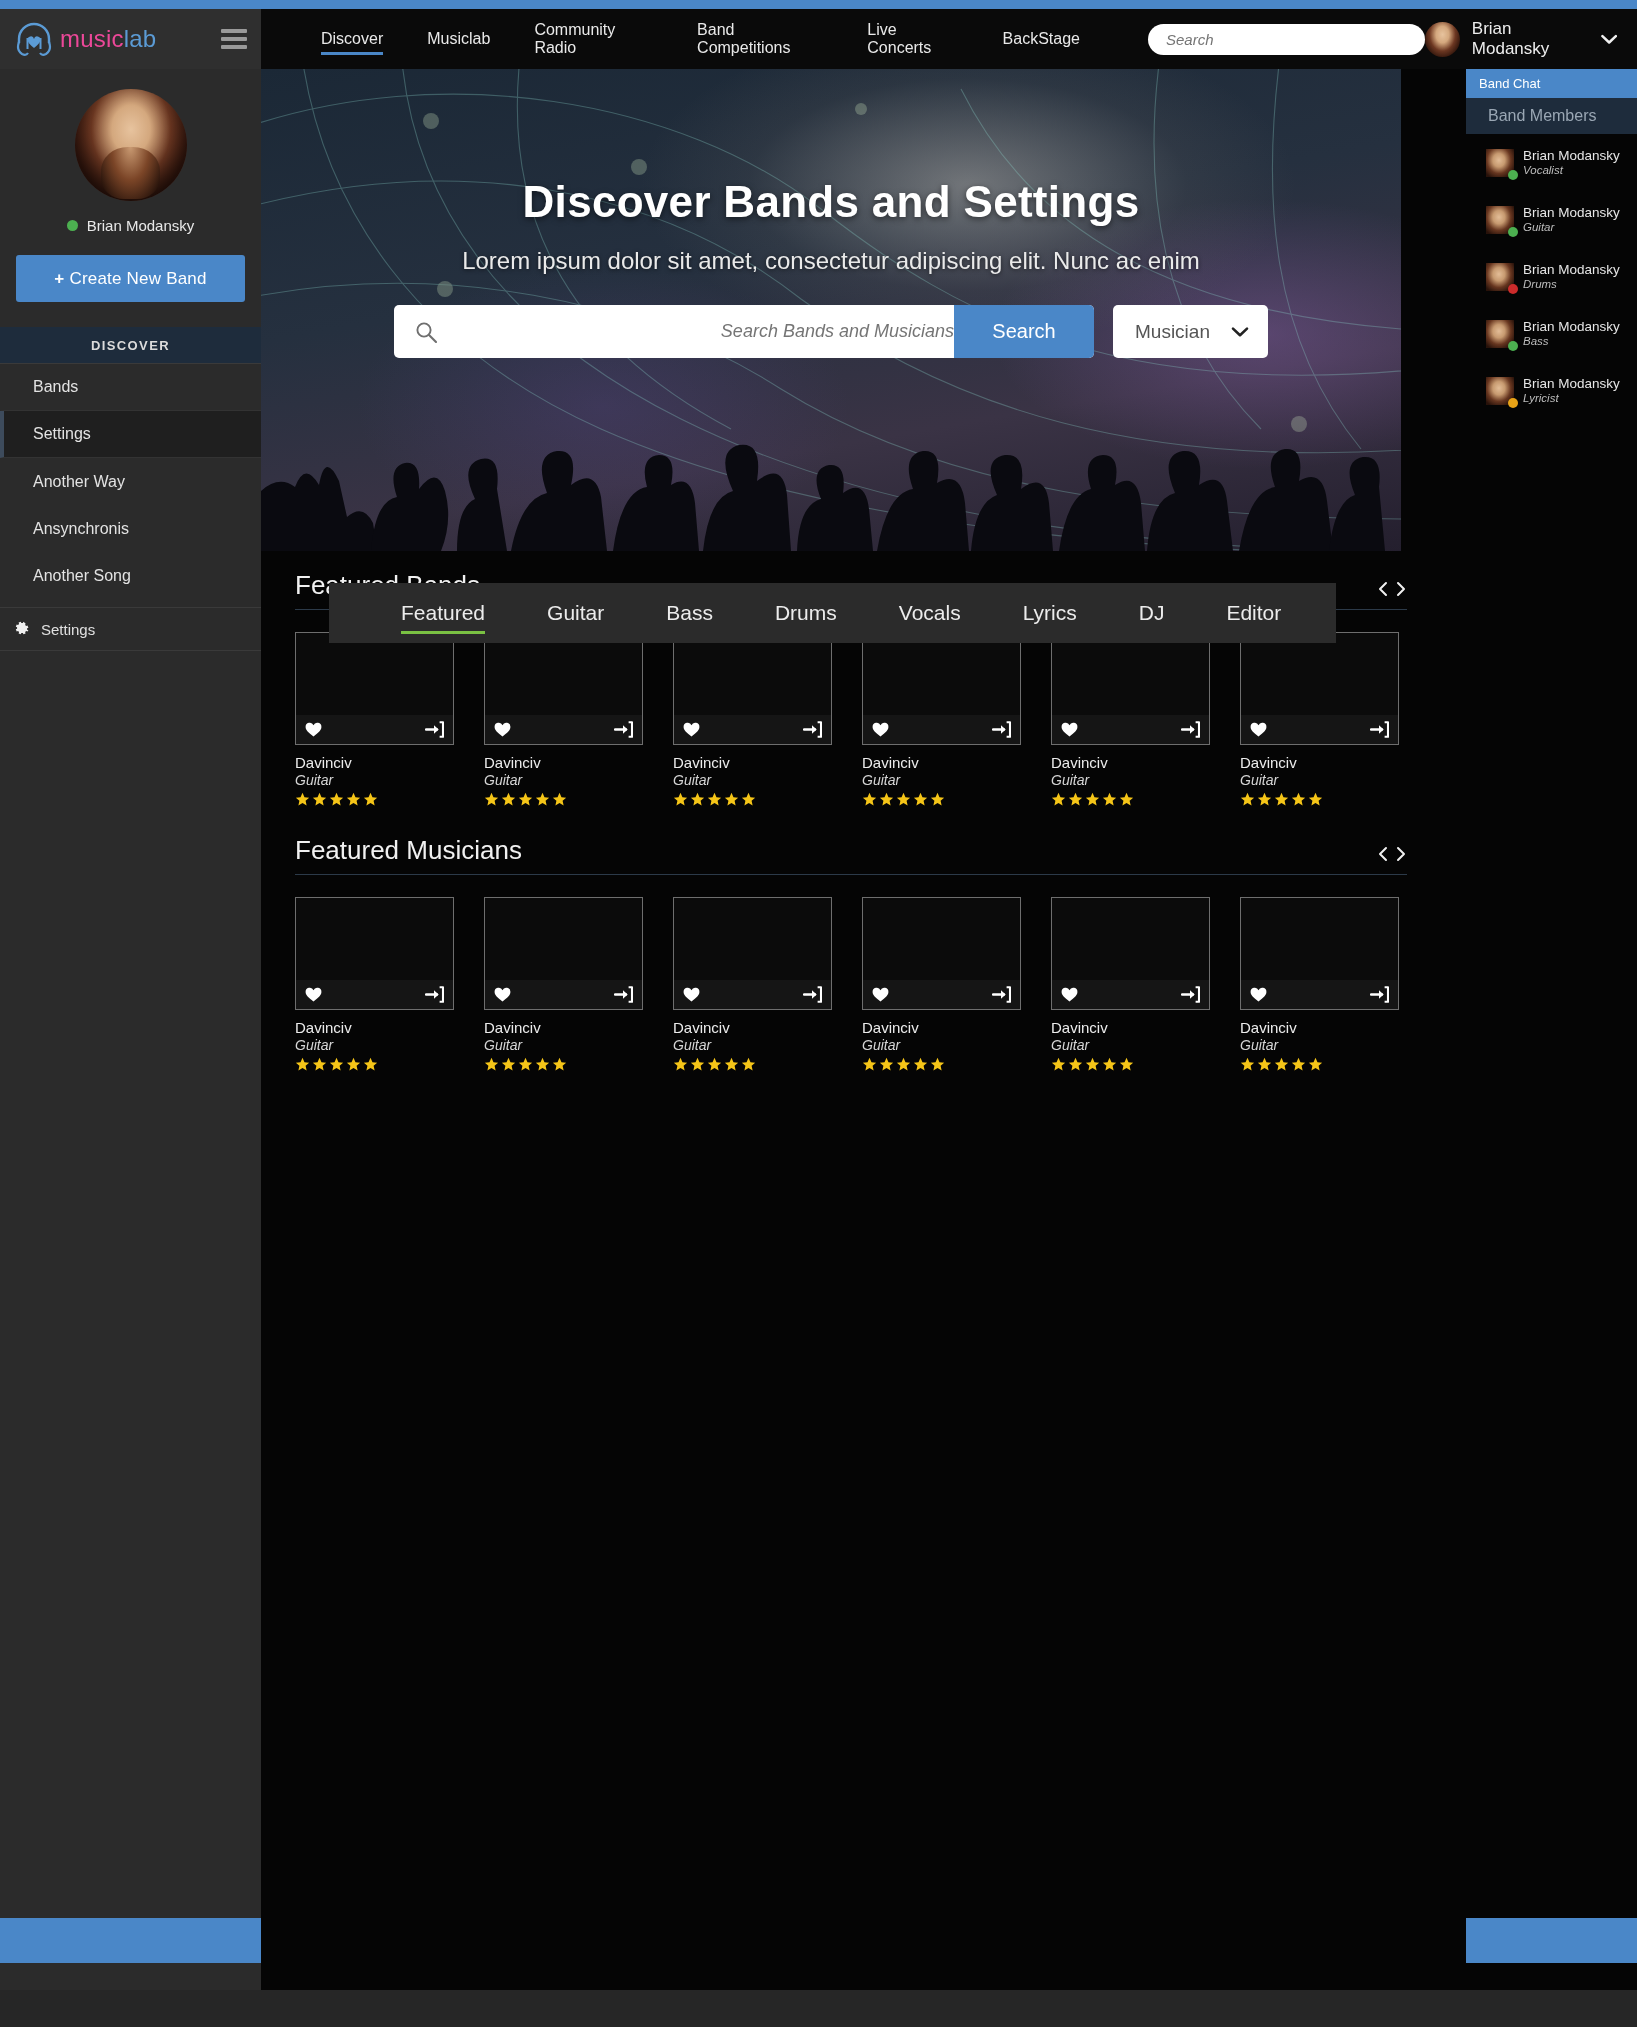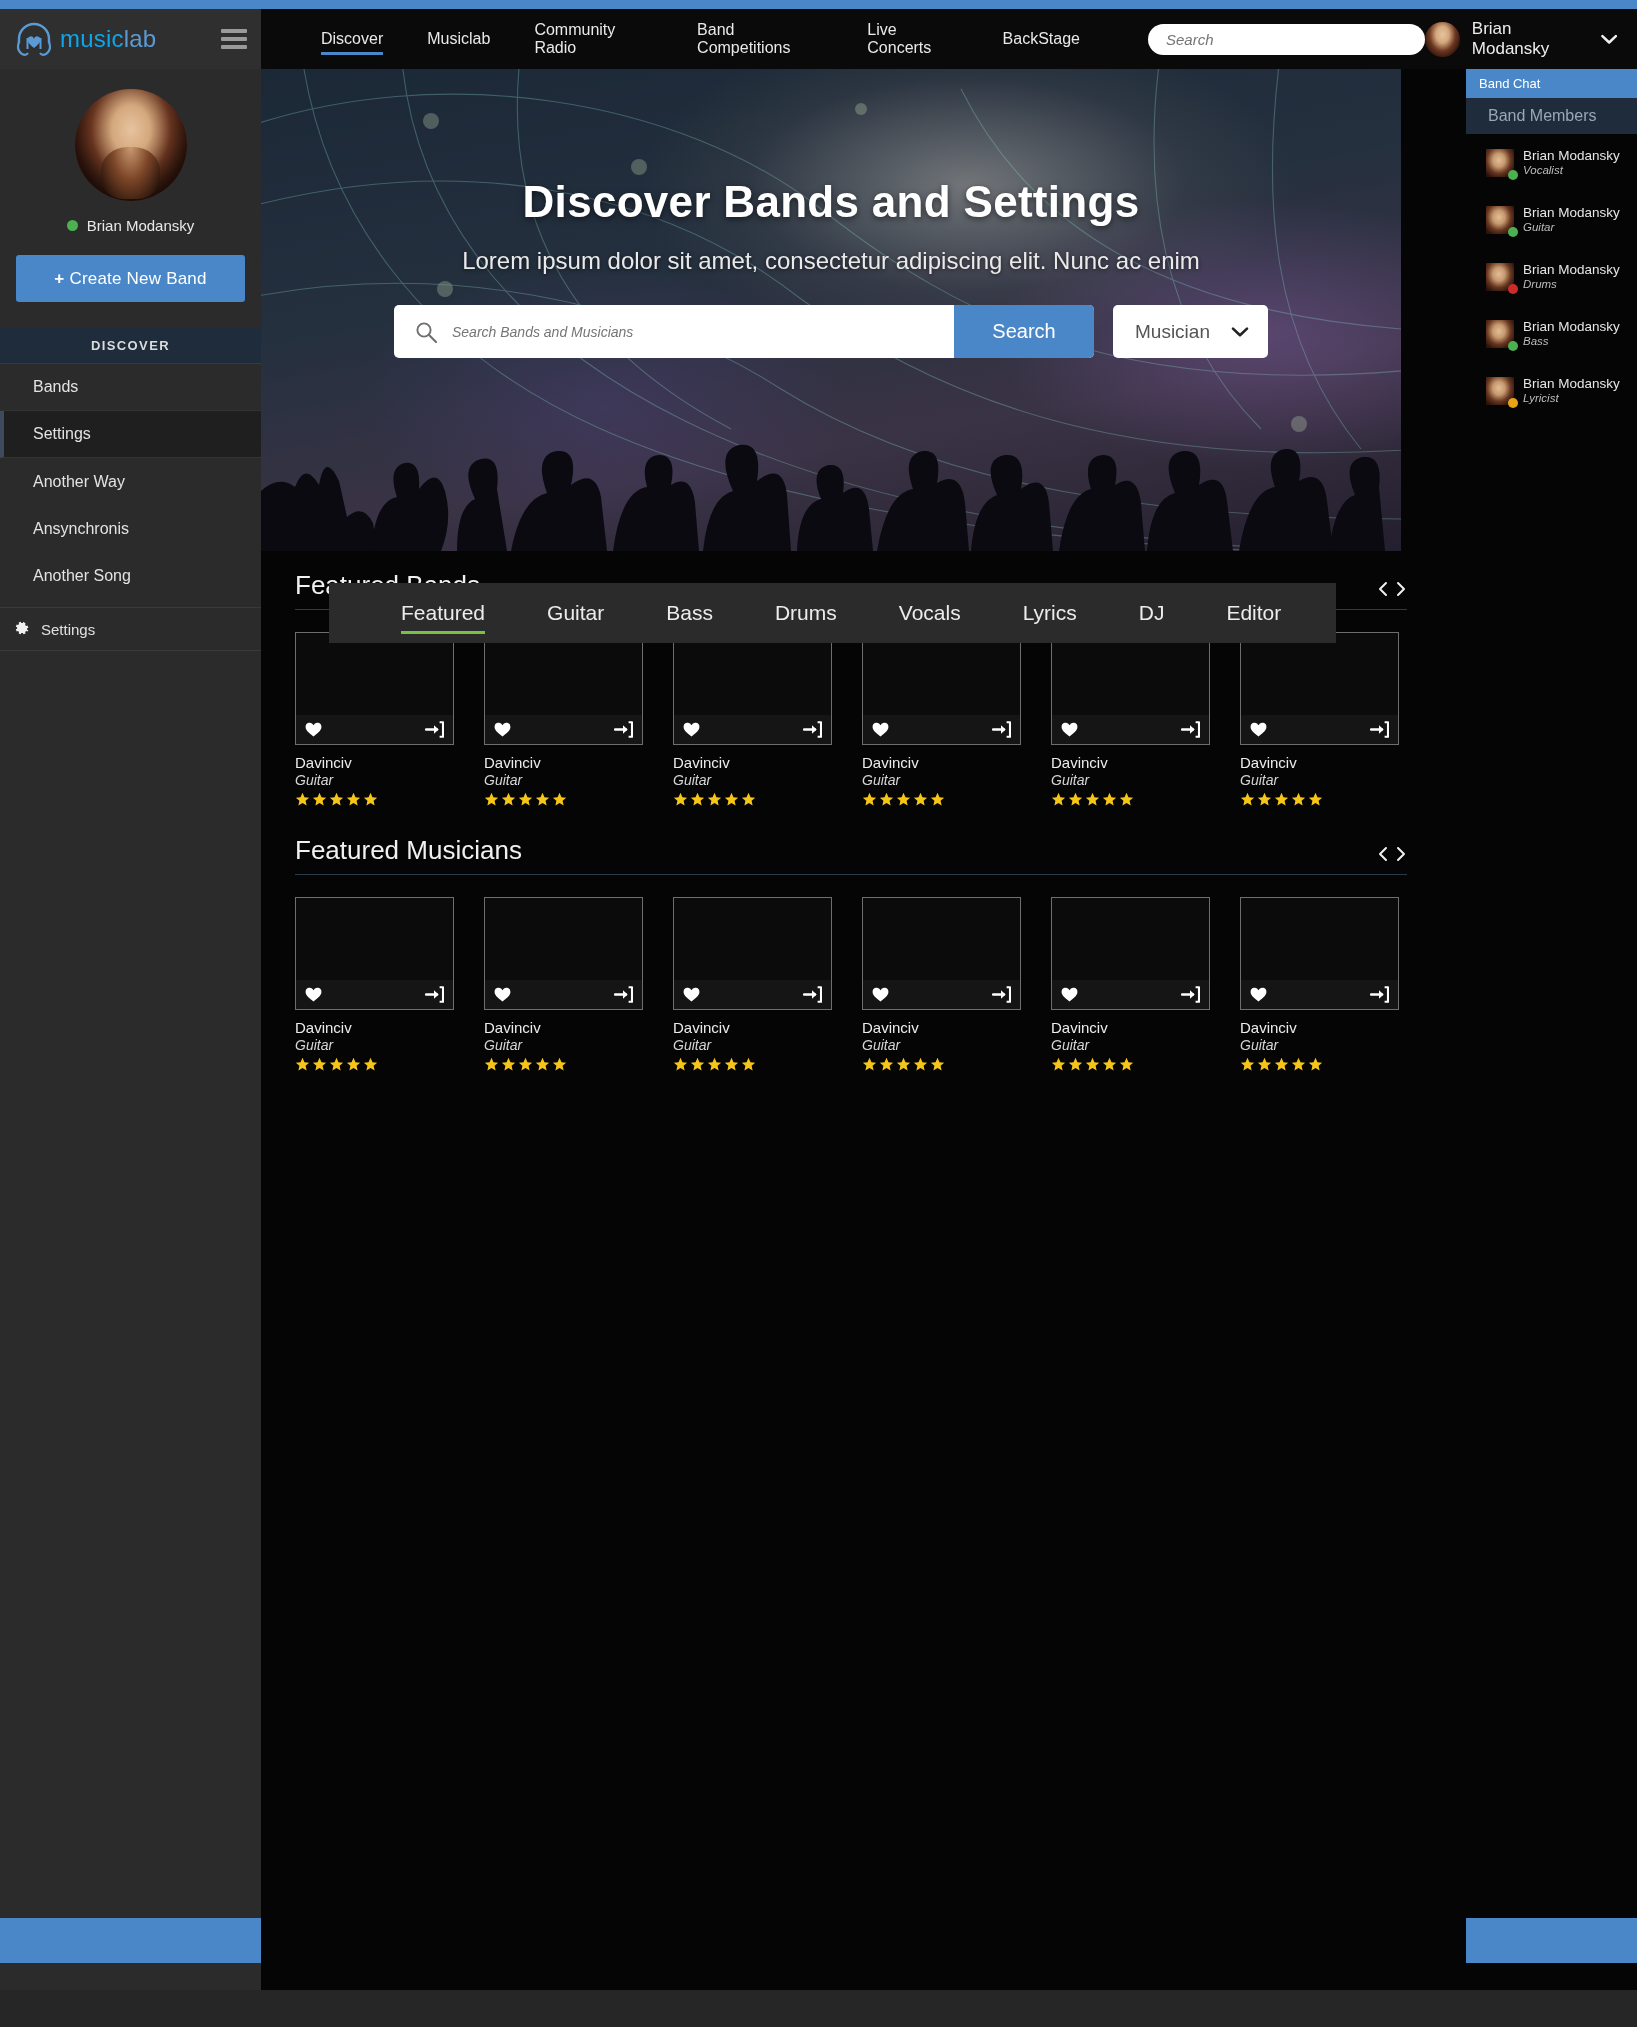--- a/index.html
+++ b/index.html
@@ -21,21 +21,21 @@
   .sidebar {
     position: absolute; left: 0; top: 9px; width: 261px; height: 1981px;
     background: #2b2b2b;
   }
   .brand {
     height: 60px; display: flex; align-items: center; padding: 0 14px;
     background: #2f2f2f;
   }
   .brand-logo { width: 40px; height: 36px; flex: none; margin-right: 6px; }
   .brand-text { font-size: 24px; letter-spacing: .2px; }
-  .brand-text .w { color: #0ea5e9; }
+  .brand-text .w { color: #ec4899; }
   .brand-text .b { color: #5b9bd5; }
   .hamburger { margin-left: auto; width: 26px; }
   .hamburger span {
     display: block; height: 4px; background: #9a9a9a; border-radius: 1px; margin: 4px 0;
   }
 
   .profile { padding: 20px 0 0; text-align: center; }
   .avatar-lg {
     width: 112px; height: 112px; border-radius: 50%; margin: 0 auto;
     background:
@@ -186,22 +186,22 @@
   .hero-search-row {
     margin-top: 30px; display: flex; justify-content: center; align-items: center; gap: 19px;
   }
   .search-wrap {
     width: 700px; height: 53px; background: #fff; border-radius: 5px;
     display: flex; align-items: center; overflow: hidden;
   }
   .mag { width: 24px; height: 24px; margin-left: 20px; flex: none; }
   .search-input {
     flex: 1; border: none; outline: none; height: 100%;
-    font-size: 14px; font-style: italic; color: #555; padding-left: 14px;
-    font-family: inherit; background: transparent;
+    font-size: 18px; font-style: italic; color: #555; padding-left: 14px;
+    font-family: inherit; background: transparent; text-align: right;
   }
   .search-btn {
     width: 140px; height: 53px; background: #4a87c8; color: #fff; border: none;
     font-size: 20px; font-family: inherit; cursor: pointer;
   }
   .type-select {
     width: 155px; height: 53px; background: #fff; border-radius: 5px;
     display: flex; align-items: center; justify-content: space-between;
     padding: 0 19px 0 22px; cursor: pointer;
   }

